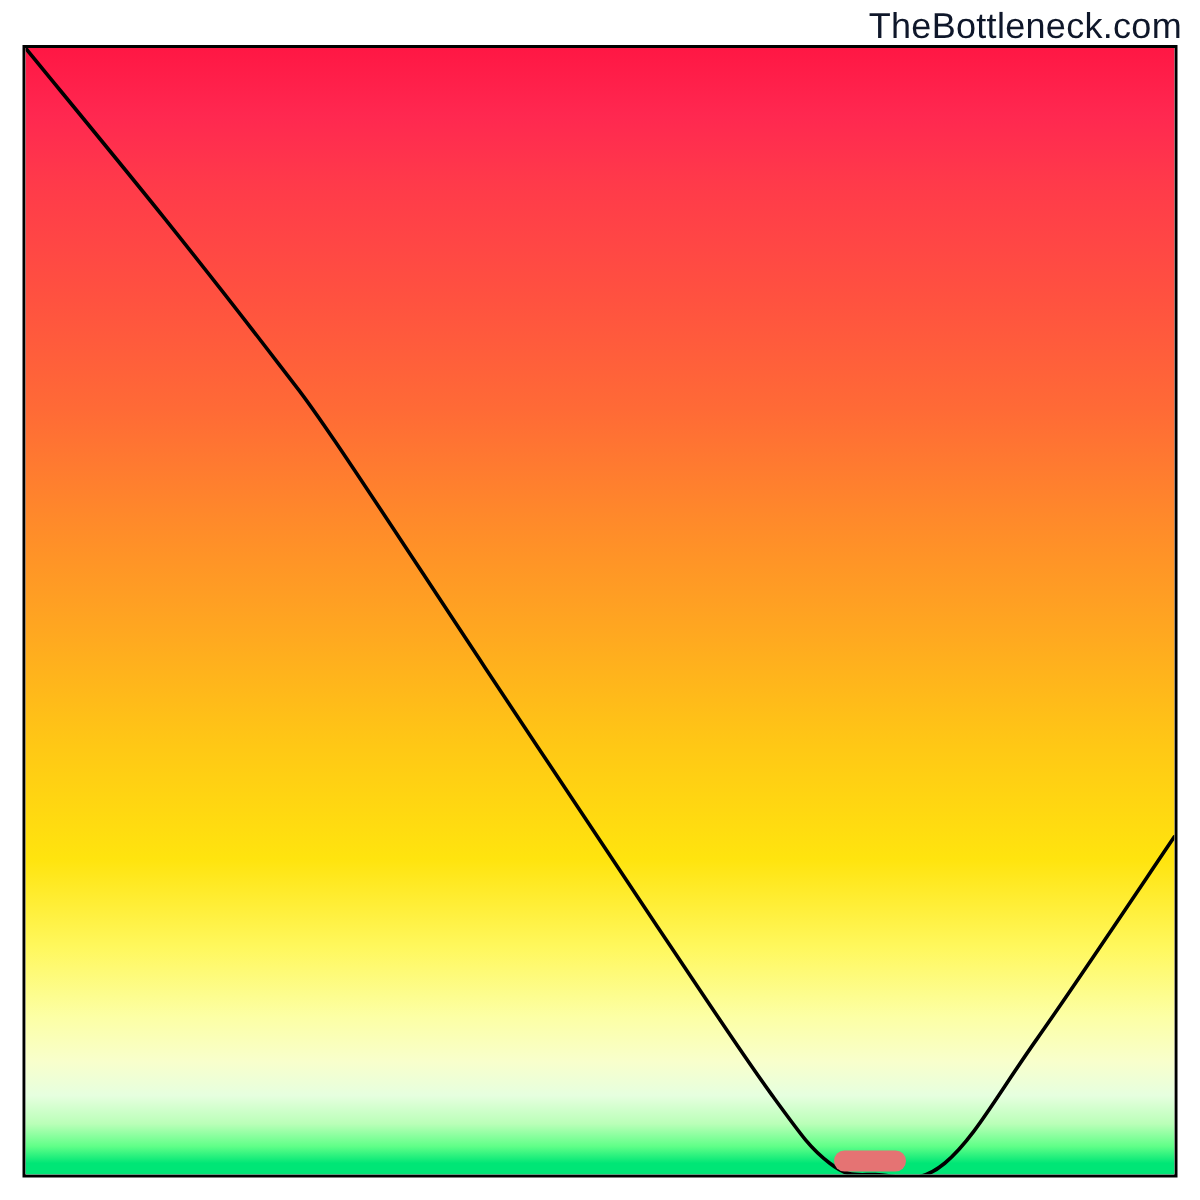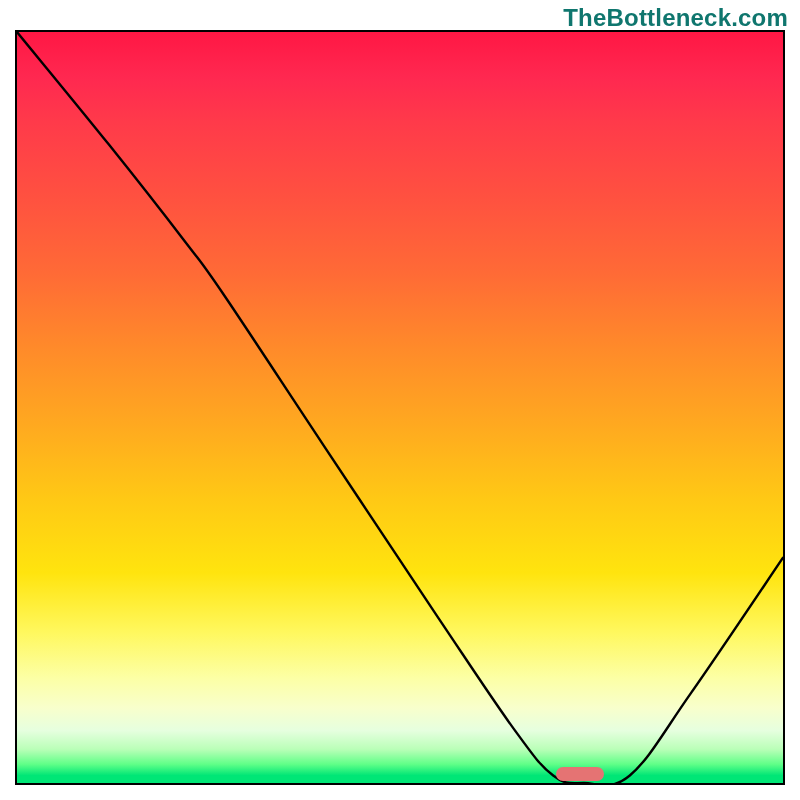--- a/index.html
+++ b/index.html
@@ -60,22 +60,22 @@
     height: 14.5px;
     background: #e57373;
     border-radius: 7.2px;
   }
   .watermark {
     position: absolute;
     top: 4px;
     right: 12px;
     font-family: Arial, Helvetica, sans-serif;
     font-size: 24px;
-    font-weight: 700;
-    color: #0f766e;
+    font-weight: 400;
+    color: #0f172a;
     letter-spacing: 0.2px;
   }
 </style>
 </head>
 <body>
 
 <div class="watermark">TheBottleneck.com</div>
 
 <div class="frame">
   <div class="gradient"></div>

